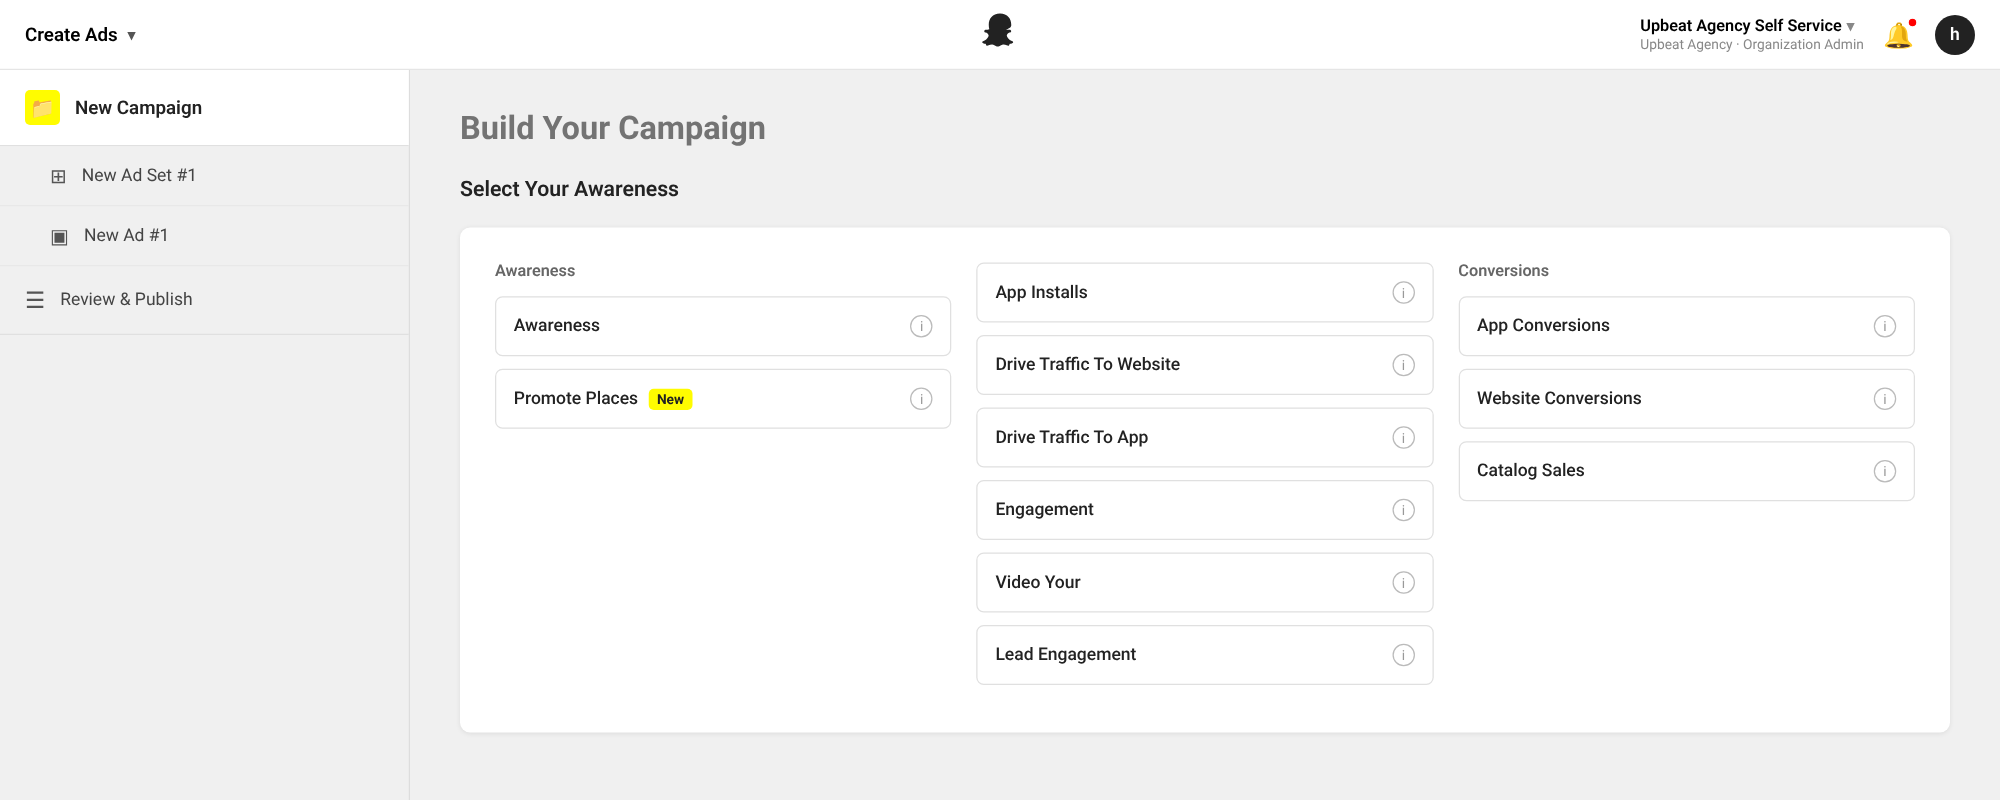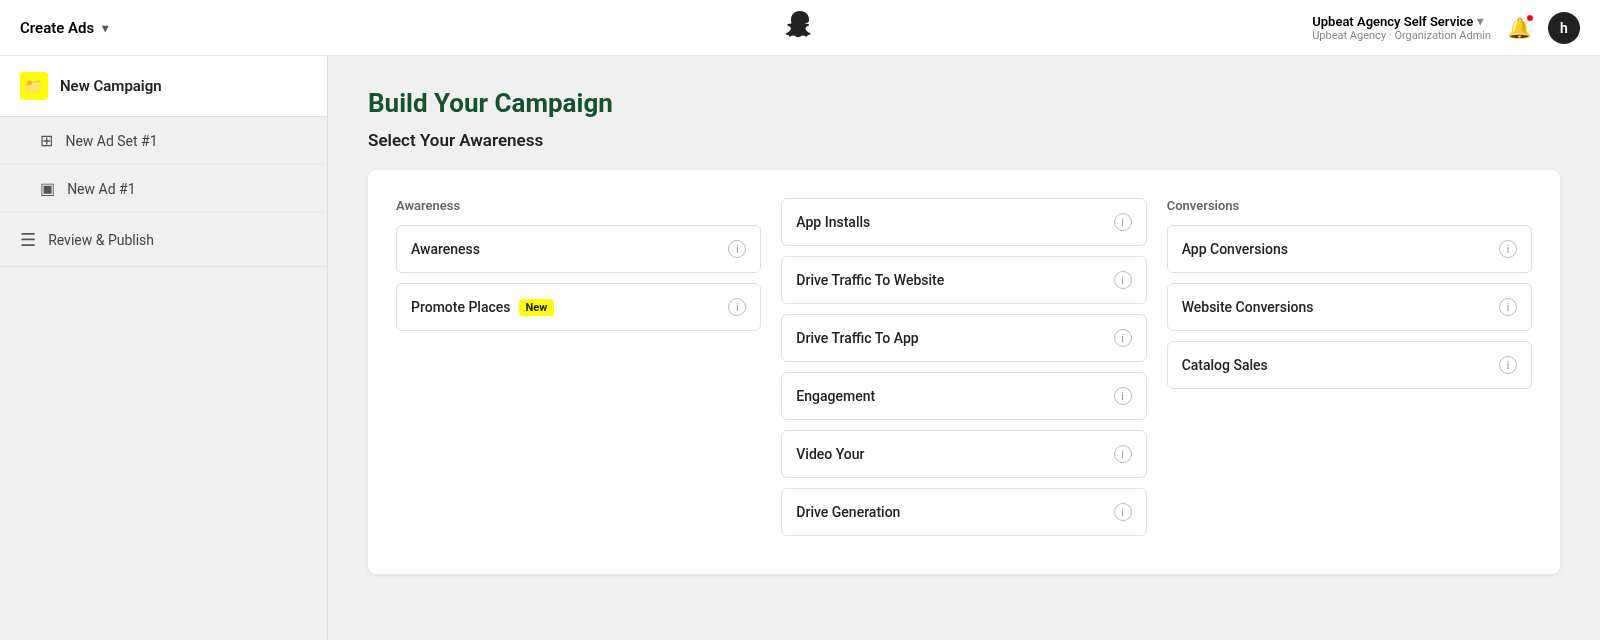--- a/index.html
+++ b/index.html
@@ -170,22 +170,22 @@
     
     .main {
       flex: 1;
       padding: 32px 40px;
       overflow-y: auto;
       background: #f0f0f0;
     }
     .page-title {
       font-size: 26px;
       font-weight: 700;
-      color: #14532d;
-      margin-bottom: 12px;
+      color: #737373;
+      margin-bottom: 24px;
     }
     .page-subtitle {
       font-size: 17px;
       font-weight: 600;
       color: #222;
       margin-bottom: 20px;
     }
 
     
     .card {
@@ -345,21 +345,21 @@
             </div>
             <div class="obj-option">
               <span class="obj-option-label">Engagement</span>
               <div class="info-icon">i</div>
             </div>
             <div class="obj-option">
               <span class="obj-option-label">Video Your</span>
               <div class="info-icon">i</div>
             </div>
             <div class="obj-option">
-              <span class="obj-option-label">Drive Generation</span>
+              <span class="obj-option-label">Lead Engagement</span>
               <div class="info-icon">i</div>
             </div>
           </div>
           <div class="obj-column">
             <div class="obj-column-header">Conversions</div>
             <div class="obj-option">
               <span class="obj-option-label">App Conversions</span>
               <div class="info-icon">i</div>
             </div>
             <div class="obj-option">

